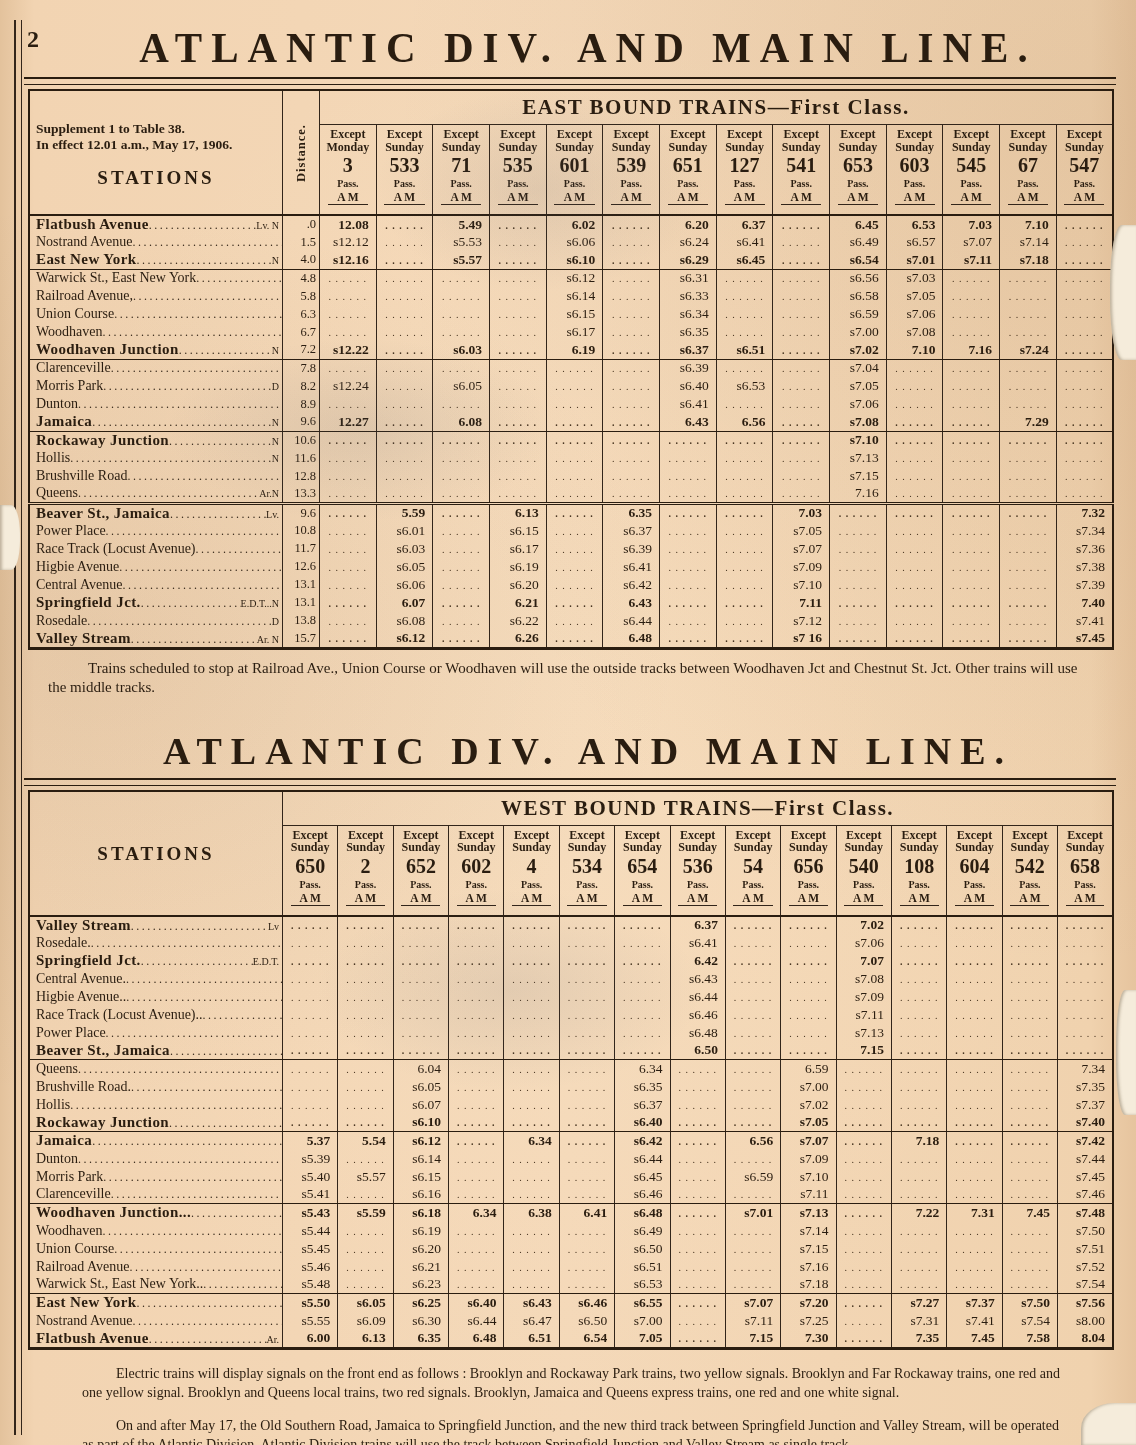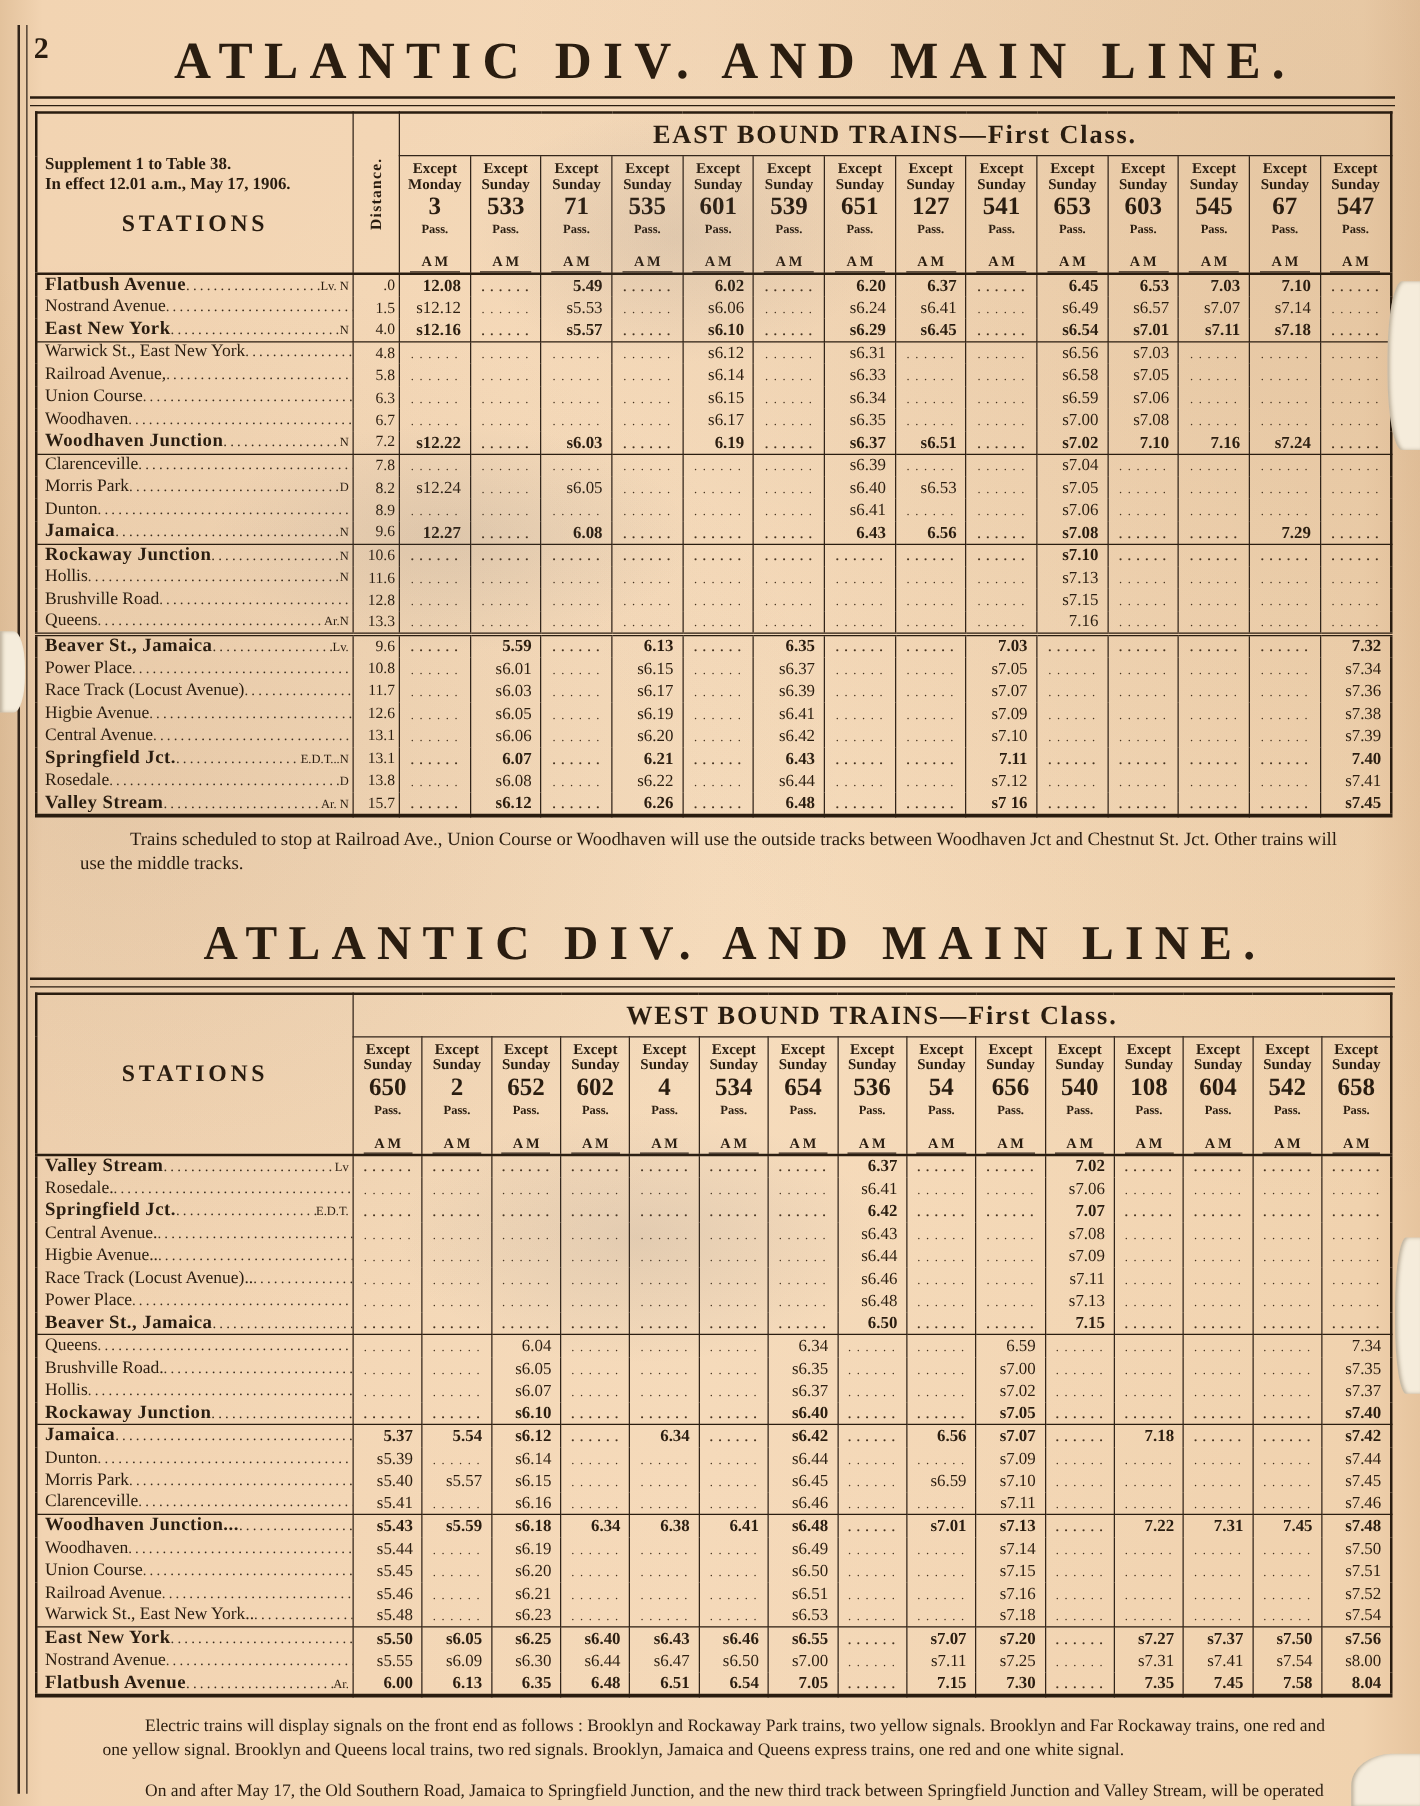--- a/index.html
+++ b/index.html
@@ -28,40 +28,40 @@
   .btitle{font-size:21px;font-weight:bold;letter-spacing:1.5px;text-align:center;height:33px;border-bottom:1px solid #32251a;}
   .supp{font-size:13.5px;line-height:16px;text-align:left;padding:4px 6px 0 6px;}
   .stationslbl{font-size:19px;font-weight:bold;letter-spacing:3px;text-align:center;margin-top:14px;}
   .stationslbl.west{margin-top:2px;}
   .vert{writing-mode:vertical-rl;transform:rotate(180deg);font-size:12.5px;letter-spacing:1px;margin:0 auto;}
   th.colhead{border-right:1px solid #32251a;height:86px;text-align:center;vertical-align:top;padding-top:3px;}
   th.colhead:last-child,td.time:last-child{border-right:0;}
   .exc{font-size:12px;font-weight:bold;line-height:12.5px;}
   .trainno{font-size:20px;font-weight:bold;line-height:24px;}
   .pass{font-size:10px;line-height:13px;}
-  .ampm{font-size:11.5px;font-weight:bold;line-height:13px;border-bottom:1px solid #32251a;width:72%;margin:14px auto 0 auto;}
+  .ampm{font-size:11.5px;font-weight:bold;line-height:13px;border-bottom:1px solid #32251a;width:72%;margin:1px auto 0 auto;}
   thead{border-bottom:2px solid #2a1d10;}
 
   tbody tr{height:18px;}
   td.station{border-right:1px solid #32251a;font-size:14px;}
   td.station .cellflex{display:flex;align-items:baseline;padding-left:6px;text-align:right;}
   .sname{white-space:nowrap;}
   .leader{flex:1;overflow:hidden;white-space:nowrap;height:14px;}
   .leader::after{content:"......................................................................";letter-spacing:2.5px;font-size:12px;color:#3a2c1d;}
   .suffix{font-size:10px;white-space:nowrap;padding-right:3px;}
   td.dist{border-right:1px solid #32251a;font-size:12.5px;text-align:right;padding-right:3px;}
   td.time{border-right:1px solid #32251a;font-size:13.5px;text-align:right;padding-right:7px;white-space:nowrap;}
   td.time.empty{text-align:center;padding-right:0;}
   td.time.empty::after{content:". . . . . .";font-size:10px;color:#46331f;letter-spacing:1px;}
   tr.bold .sname{font-weight:bold;font-size:15px;letter-spacing:.4px;}
   tr.bold td.time{font-weight:bold;}
   tr.gend td{border-bottom:1.5px solid #2a1d10;}
   tr.sec td{border-top:3px double #2a1d10;}
 
-  .note{font-size:15px;line-height:19px;margin:9px 45px 0 64px;text-indent:40px;}
+  .note{font-size:15px;line-height:19px;margin:9px 45px 0 48px;text-indent:40px;}
   .note2{font-size:14px;line-height:19px;margin:14px 72px 0 82px;text-indent:34px;}
   .mast2{margin-top:8px;}
   .bigtitle.t2{font-size:38px;}
 </style>
 </head>
 <body>
 
 <div class="page">
   <div class="frame-left"></div>
 

